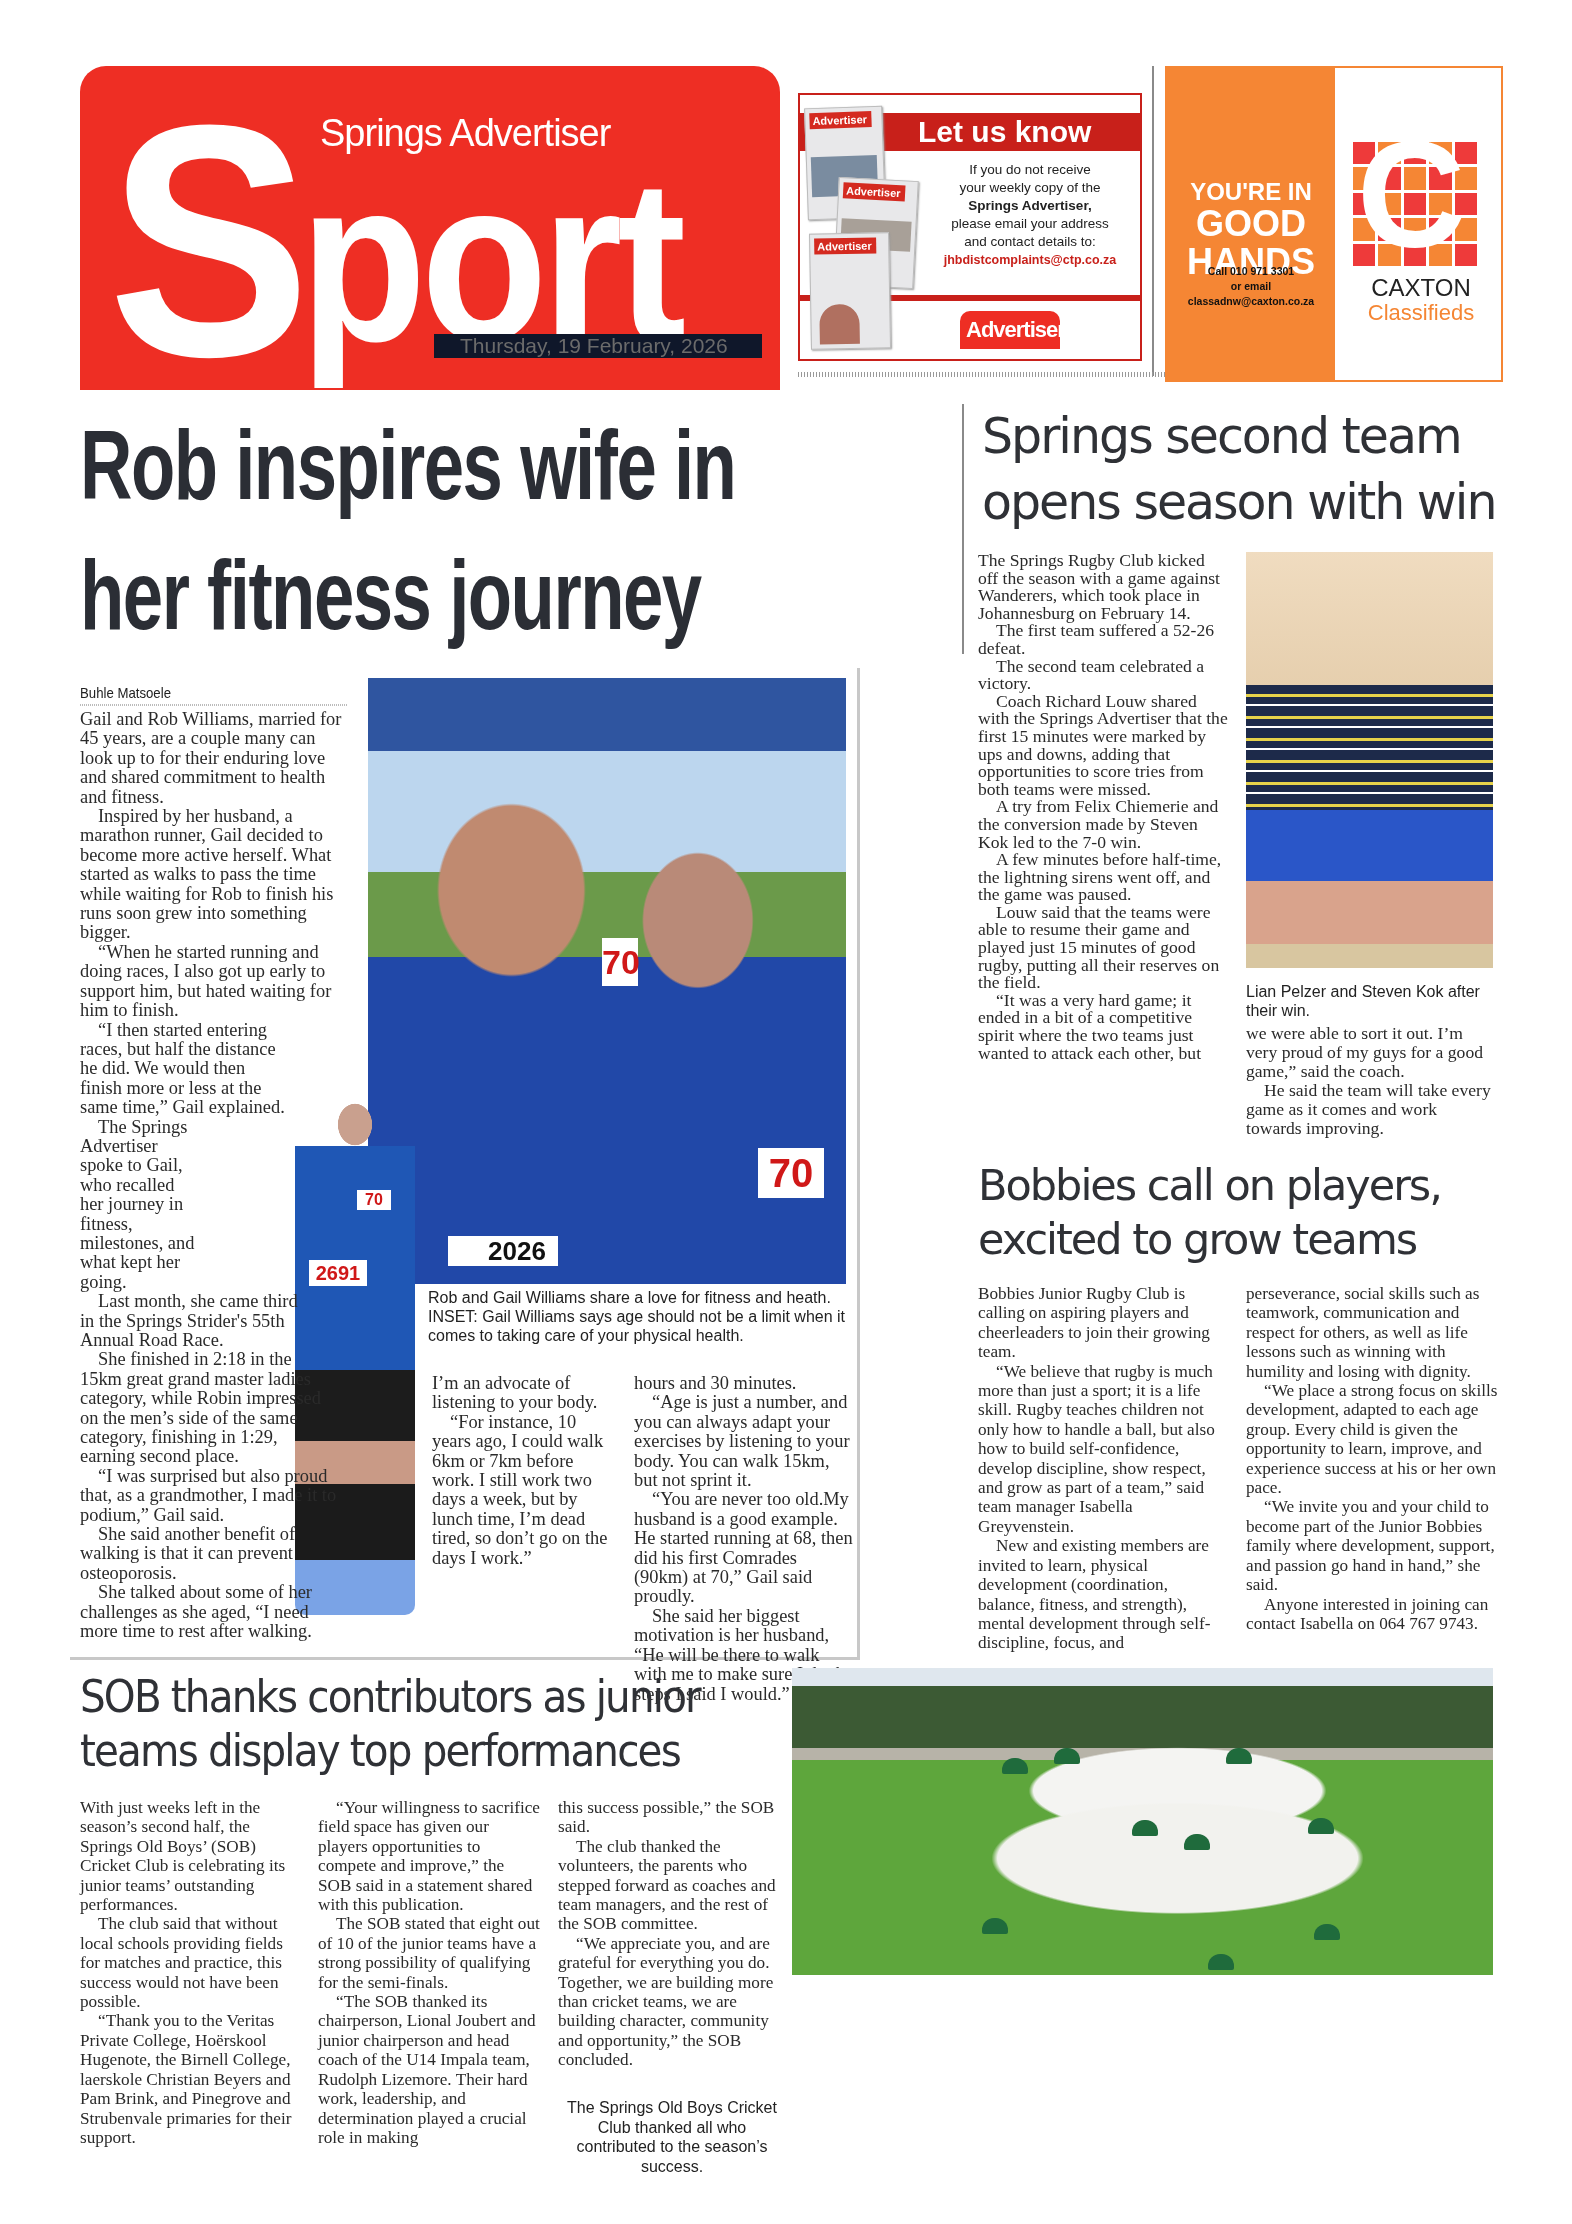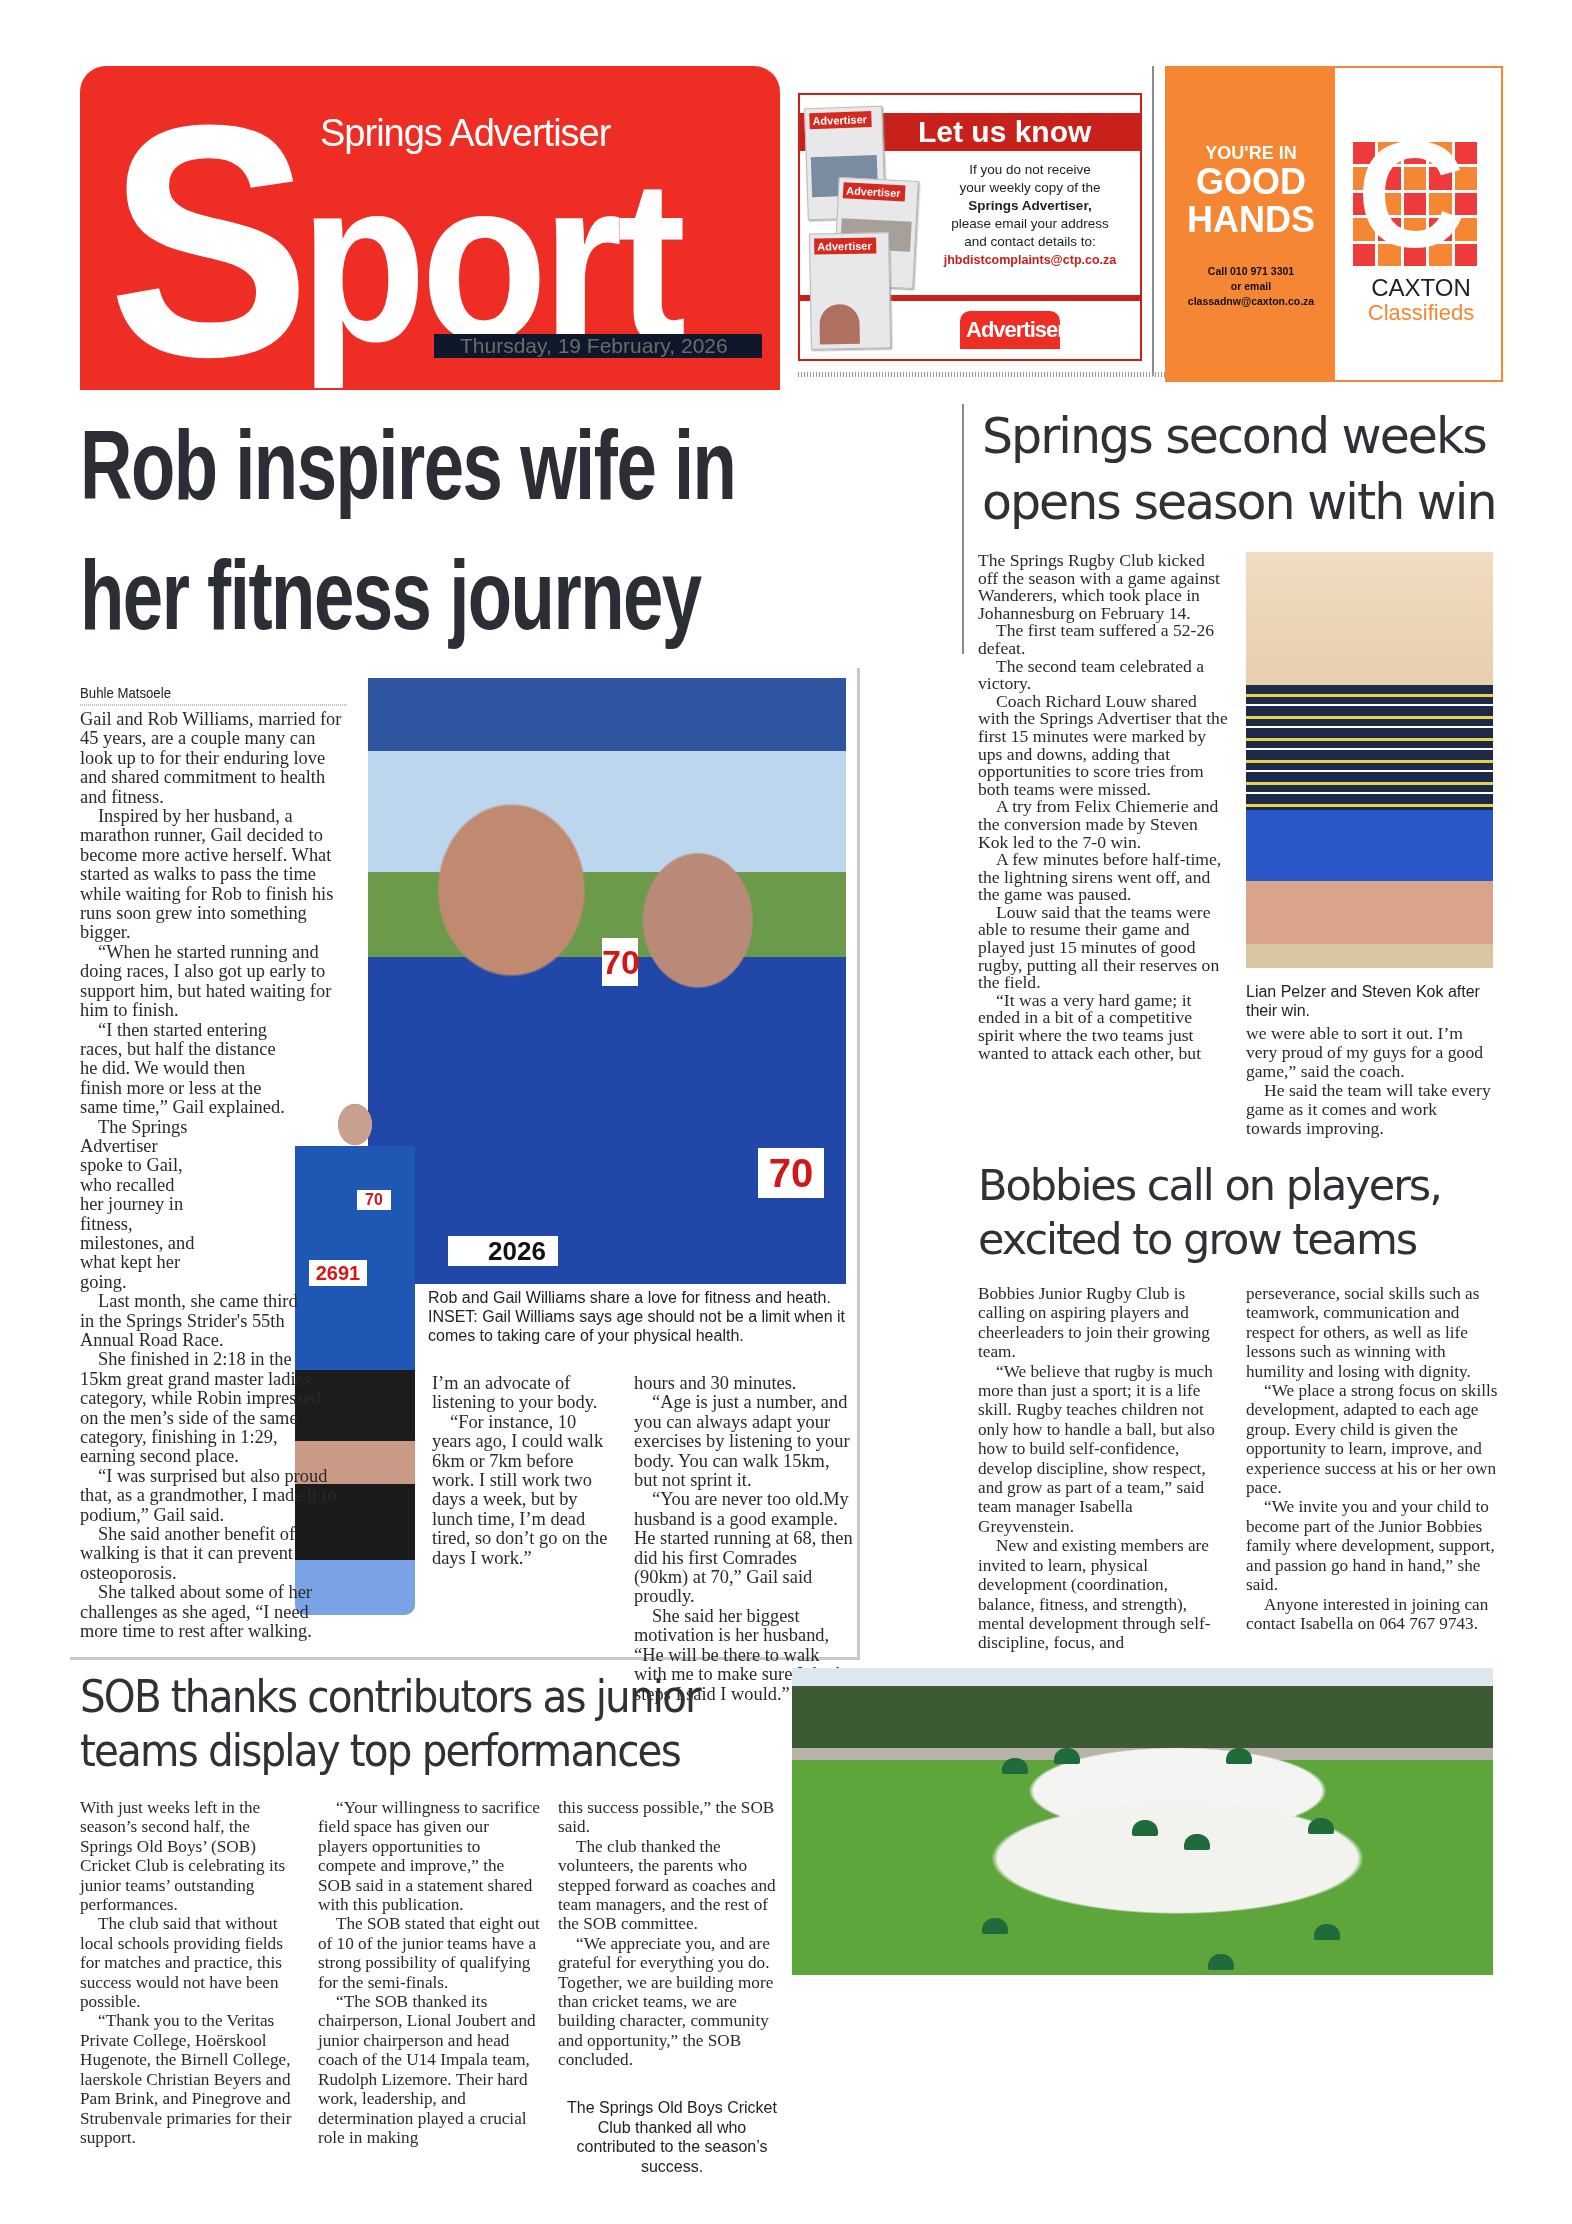--- a/index.html
+++ b/index.html
@@ -28,21 +28,21 @@
   .adv-logo { position: absolute; left: 160px; top: 216px; width: 100px; height: 38px; background: #ee2e24; border-radius: 10px 10px 0 0; }
   .adv-logo span { position: absolute; left: 6px; top: 6px; color: #fff; font-family: "Liberation Sans", sans-serif; font-weight: 900; font-size: 22px; letter-spacing: -1px; }
 
   .vdiv { background: #8a8a8a; width: 2px; }
   .hdots { height: 5px; background: repeating-linear-gradient(90deg, #999 0 1px, transparent 1px 3px); }
 
   
   .caxton { left: 1165px; top: 66px; width: 338px; height: 316px; border: 2px solid #f58634; background: #fff; }
   .caxton-left { position: absolute; left: 0; top: 0; width: 168px; height: 100%; background: #f58634; }
   .cx-good { position: absolute; left: 0; width: 168px; top: 76px; text-align: center; color: #fff; font-family: "Liberation Sans", sans-serif; font-weight: bold; line-height: 1; }
-  .cx-good .l1 { font-size: 18px; display: block; }
+  .cx-good .l1 { font-size: 24px; display: block; margin-top: 36px; }
   .cx-good .l2 { font-size: 36px; display: block; margin-top: 2px; }
   .cx-good .l3 { font-size: 36px; display: block; margin-top: 2px; }
   .cx-contact { position: absolute; left: 0; width: 168px; top: 196px; text-align: center; color: #111; font-family: "Liberation Sans", sans-serif; font-weight: bold; font-size: 10.5px; line-height: 15px; }
   .cx-grid { position: absolute; left: 186px; top: 74px; width: 124px; height: 124px; display: grid; grid-template-columns: repeat(5, 1fr); gap: 3px; }
   .cx-grid div { background: #f58634; }
   .cx-grid div.r { background: #ee3a3a; }
   .cx-C { position: absolute; left: 190px; top: 52px; font-family: "Liberation Sans", sans-serif; font-size: 150px; line-height: 1; color: #fff; font-weight: bold; }
   .cx-name { position: absolute; left: 172px; width: 164px; top: 206px; text-align: center; font-family: "Liberation Sans", sans-serif; font-size: 24px; color: #222; }
   .cx-class { position: absolute; left: 172px; width: 164px; top: 232px; text-align: center; font-family: "Liberation Sans", sans-serif; font-size: 22px; color: #f58634; }
 
@@ -216,21 +216,21 @@
 <div class="abs body-text" style="left:634px;top:1374px;width:220px;">
   <p>hours and 30 minutes.</p>
   <p class="in">“Age is just a number, and you can always adapt your exercises by listening to your body. You can walk 15km, but not sprint it.</p>
   <p class="in">“You are never too old.My husband is a good example. He started running at 68, then did his first Comrades (90km) at 70,” Gail said proudly.</p>
   <p class="in">She said her biggest motivation is her husband, “He will be there to walk with me to make sure I do the steps I said I would.”</p>
 </div>
 
 <div class="abs vdiv" style="left:962px;top:404px;height:250px;"></div>
 
 <div class="abs h-light" style="left:982px;top:404px;font-size:49px;line-height:66px;width:560px;">
-  <div>Springs second weeks</div>
+  <div>Springs second team</div>
   <div>opens season with win</div>
 </div>
 
 <div class="abs body-text" style="left:978px;top:552px;width:250px;font-size:17.6px;line-height:17.6px;">
   <p>The Springs Rugby Club kicked off the season with a game against Wanderers, which took place in Johannesburg on February 14.</p>
   <p class="in">The first team suffered a 52-26 defeat.</p>
   <p class="in">The second team celebrated a victory.</p>
   <p class="in">Coach Richard Louw shared with the Springs Advertiser that the first 15 minutes were marked by ups and downs, adding that opportunities to score tries from both teams were missed.</p>
   <p class="in">A try from Felix Chiemerie and the conversion made by Steven Kok led to the 7-0 win.</p>
   <p class="in">A few minutes before half-time, the lightning sirens went off, and the game was paused.</p>

